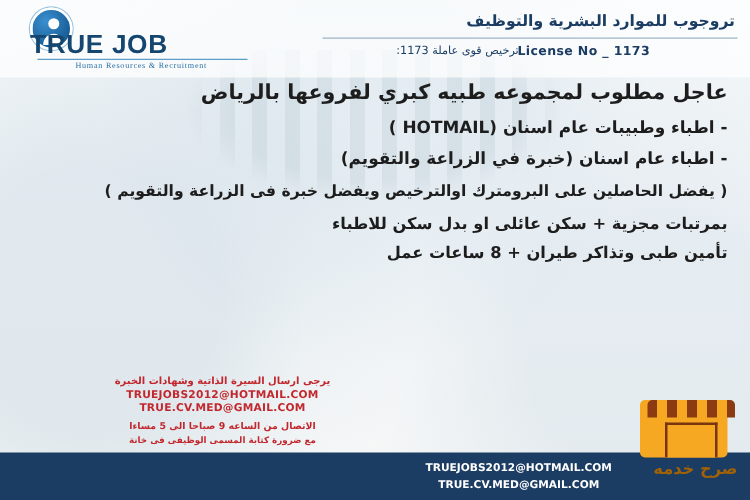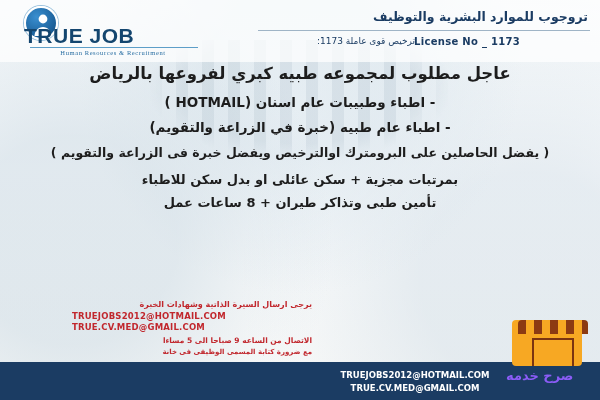--- a/index.html
+++ b/index.html
@@ -76,39 +76,39 @@
     font-family: "Liberation Serif", serif;
   }
   .logo-rule {
     position: absolute; left: 16px; top: 41px; width: 168px; height: 1px;
     background: #5d9ec8;
   }
 
   
   .body-ar {
     position: absolute; left: 18px; top: 58px; width: 564px;
-    direction: rtl; text-align: center; color: #1d1d1d;
+    direction: rtl; color: #1d1d1d;
   }
   .line {
     font-weight: bold;
     font-family: "DejaVu Sans", sans-serif;
   }
   .l-title  { font-size: 16.5px; margin-top: 6px; letter-spacing: 0px; }
   .l-item   { font-size: 13.5px; margin-top: 11px; }
   .l-item2  { font-size: 13.5px; margin-top: 9px; }
   .l-note   { font-size: 12.5px; margin-top: 10px; }
   .l-note2  { font-size: 12.5px; margin-top: 9px; }
   .l-ben    { font-size: 13px; margin-top: 12px; }
   .l-ben2   { font-size: 13px; margin-top: 8px; }
   .l-ben3   { font-size: 13px; margin-top: 8px; }
 
   
   .contact {
-    position: absolute; left: 72px; top: 300px; width: 240px;
-    direction: rtl; 
+    position: absolute; left: 58px; top: 300px; width: 240px;
+    direction: rtl; text-align: center;
   }
   .c-red {
     color: #c1272d; font-size: 8px; font-weight: bold; margin-bottom: 2px;
   }
   .c-mail {
     color: #c1272d; font-size: 8.5px; font-weight: bold; direction: ltr;
     letter-spacing: .2px; line-height: 1.35;
   }
   .c-red2 { color: #c1272d; font-size: 7.5px; font-weight: bold; margin-top: 2px; }
   .c-phone {
@@ -154,22 +154,22 @@
   .brand-awn {
     position: absolute; left: 6px; top: 0; width: 70px; height: 14px;
     background: repeating-linear-gradient(90deg, #8c3a12 0 8px, #f7a823 8px 16px);
     border-radius: 4px 4px 0 0;
   }
   .brand-door {
     position: absolute; left: 20px; top: 18px; width: 42px; height: 28px;
     border: 2px solid #7b3410; border-bottom: none; background: #f7a823;
   }
   .brand-txt {
-    position: absolute; left: 0; top: 48px; width: 84px; text-align: left;
-    font-size: 13px; font-weight: bold; color: #8b5cf6; direction: rtl;
+    position: absolute; left: 0; top: 48px; width: 84px; text-align: right;
+    font-size: 13px; font-weight: bold; color: #a16207; direction: rtl;
   }
 </style>
 </head>
 <body>
 
 <div class="poster">
 
   <div class="bg-wash"></div>
   <div class="bg-teeth"></div>
 
@@ -189,21 +189,21 @@
 
     <div class="hdr-title">تروجوب للموارد البشرية والتوظيف</div>
     <div class="hdr-rule"></div>
     <div class="hdr-license">License No _ 1173</div>
     <div class="hdr-license-ar">ترخيص قوى عاملة 1173:</div>
   </div>
 
   <div class="body-ar">
     <div class="line l-title">عاجل مطلوب لمجموعه طبيه كبري لفروعها بالرياض</div>
     <div class="line l-item">-   اطباء وطبيبات عام اسنان  (HOTMAIL )</div>
-    <div class="line l-item2">-   اطباء عام طبيه (خبرة في الزراعة والتقويم)</div>
+    <div class="line l-item2">-   اطباء عام اسنان (خبرة في الزراعة والتقويم)</div>
     <div class="line l-note">( يفضل الحاصلين على البرومترك اوالترخيص ويفضل خبرة فى الزراعة والتقويم )</div>
     <div class="line l-ben">بمرتبات مجزية + سكن عائلى او بدل سكن للاطباء</div>
     <div class="line l-ben2">تأمين طبى وتذاكر طيران + 8 ساعات عمل</div>
   </div>
 
   <div class="contact">
     <div class="c-red">يرجى ارسال السيرة الذاتية وشهادات الخبرة</div>
     <div class="c-mail">TRUEJOBS2012@HOTMAIL.COM</div>
     <div class="c-mail">TRUE.CV.MED@GMAIL.COM</div>
     <div class="c-red2">الاتصال من الساعه 9 صباحا الى 5 مساءا</div>

